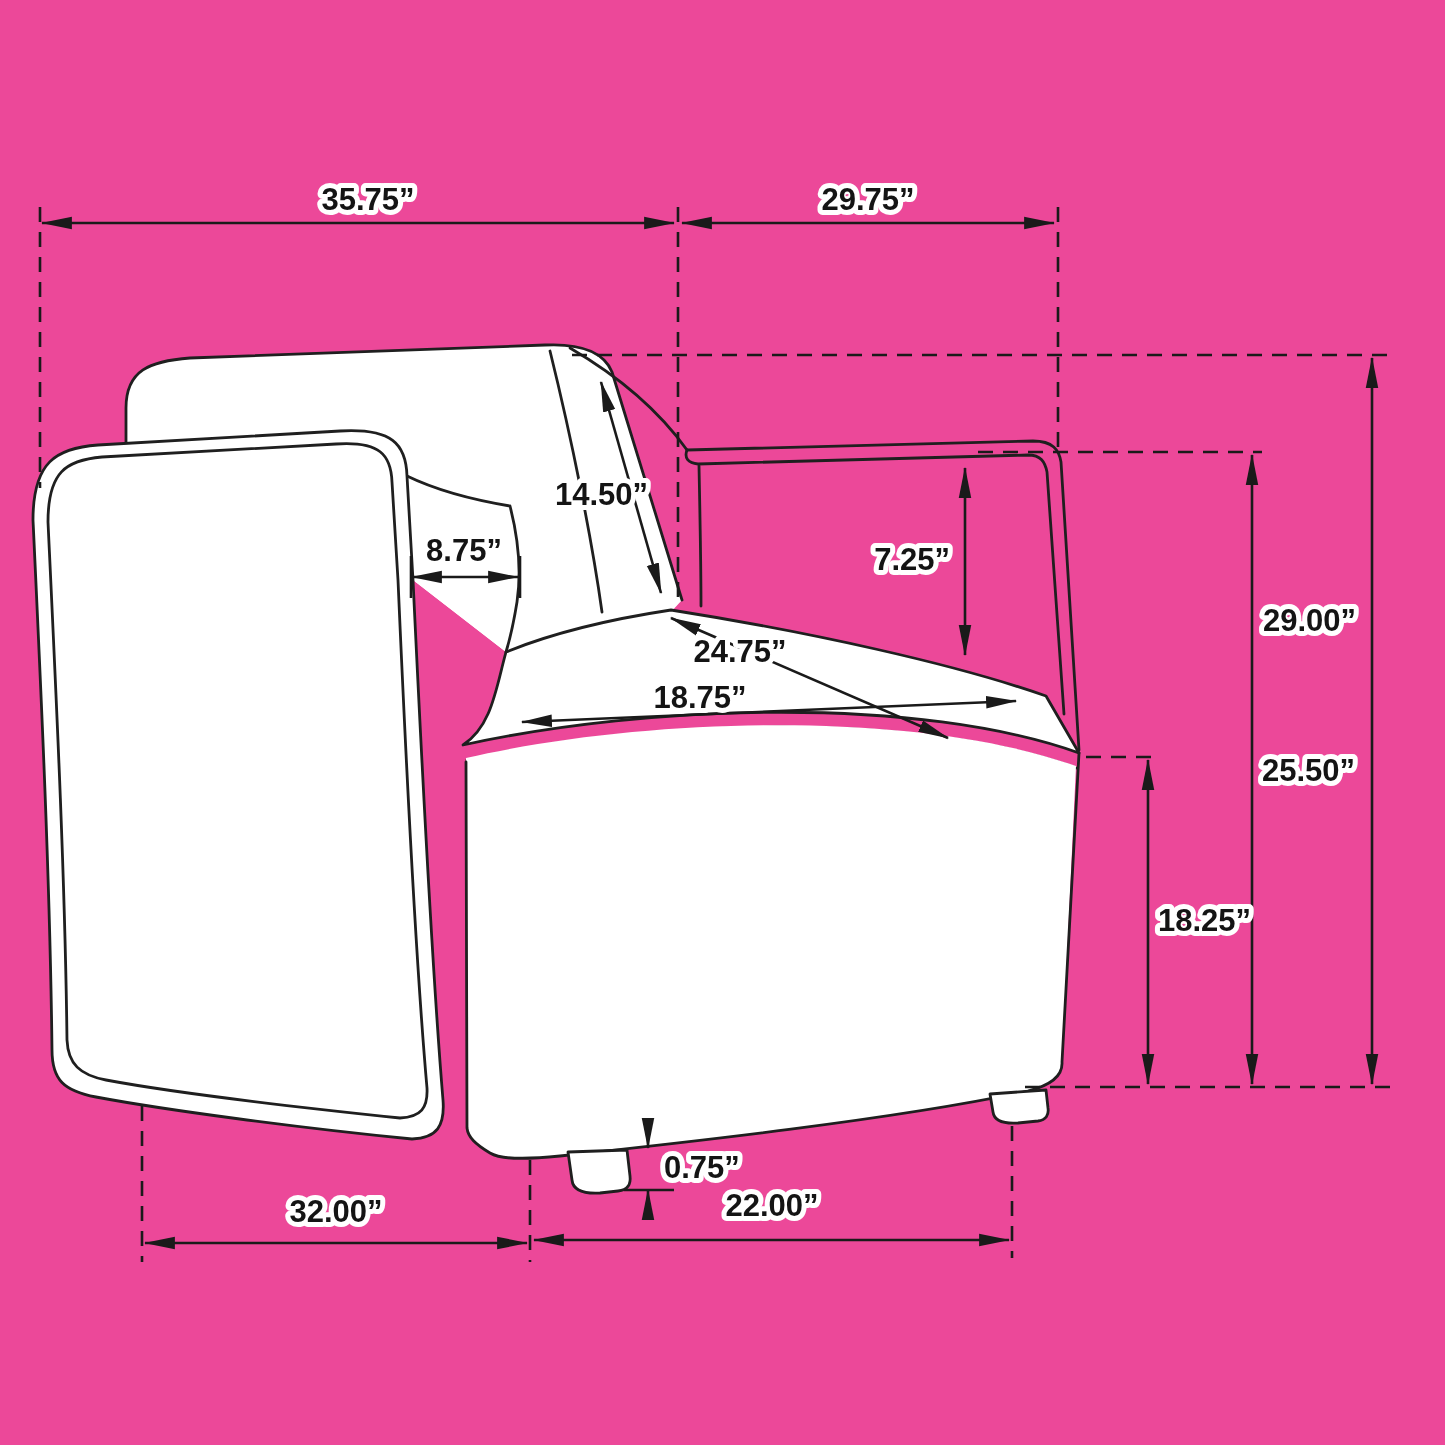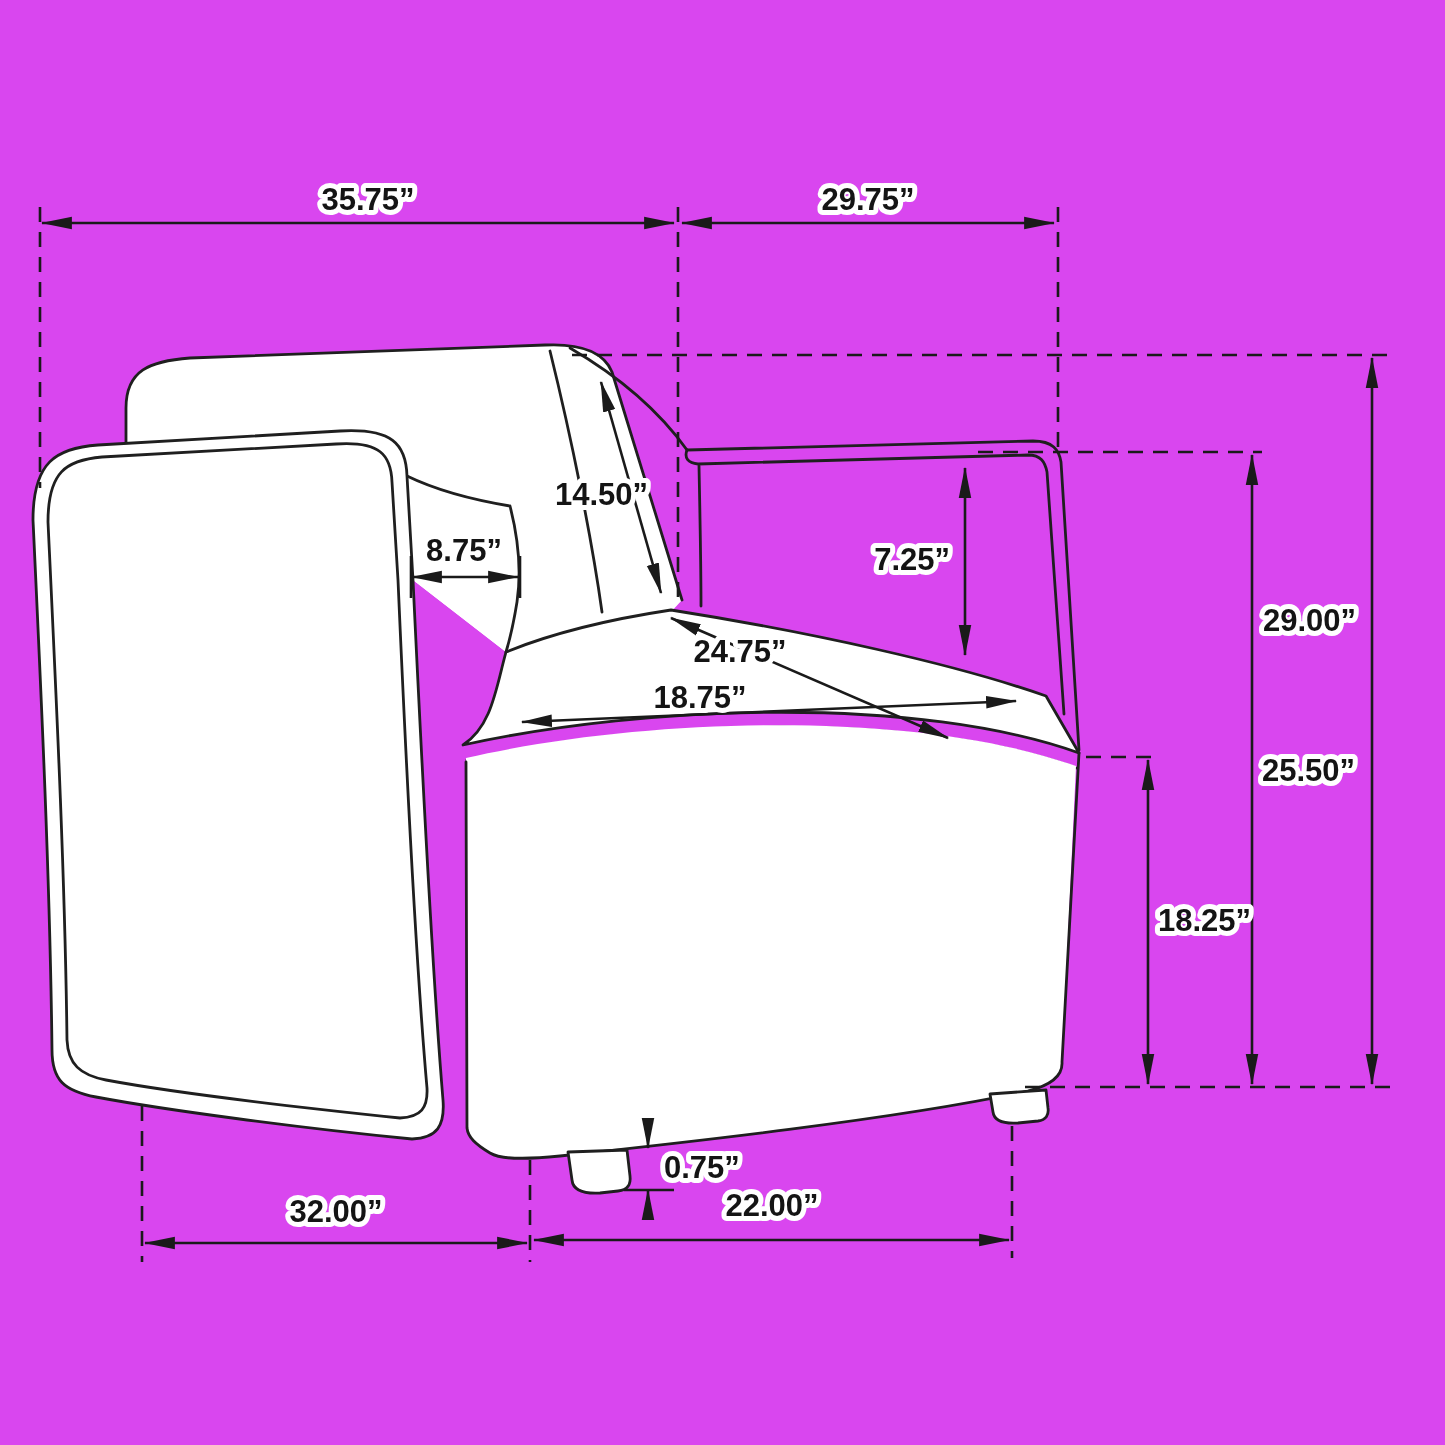--- a/index.html
+++ b/index.html
@@ -7,21 +7,21 @@
     padding: 0;
     background: #ffffff;
     width: 1445px;
     height: 1445px;
     overflow: hidden;
   }
   .stage {
     position: relative;
     width: 1445px;
     height: 1445px;
-    background: #d946ef;
+    background: #ec4899;
   }
   svg { display: block; }
   .chair-stroke {
     fill: none;
     stroke: #1f1f1f;
     stroke-width: 2.8;
     stroke-linecap: round;
     stroke-linejoin: round;
   }
   .chair-fill {

